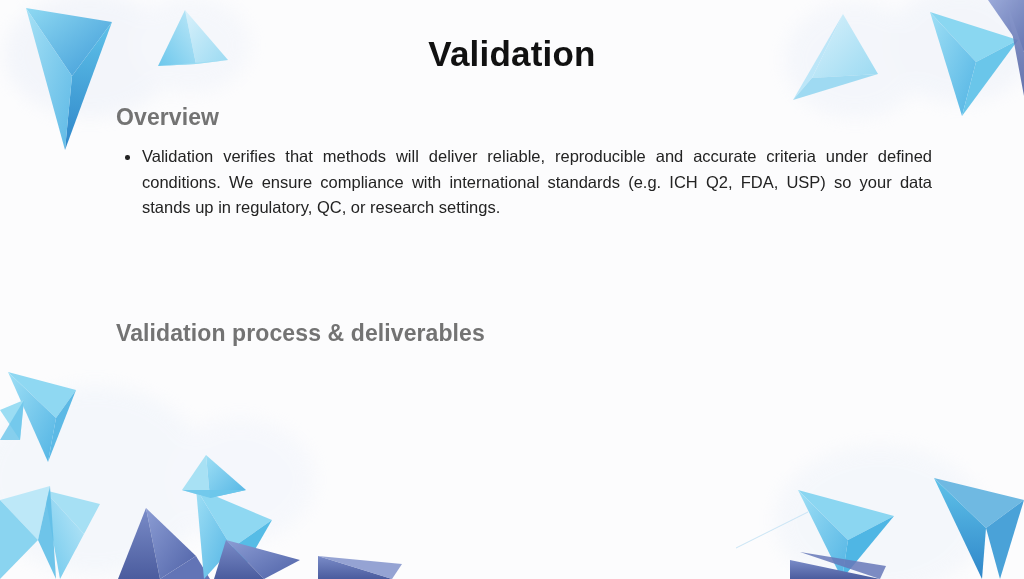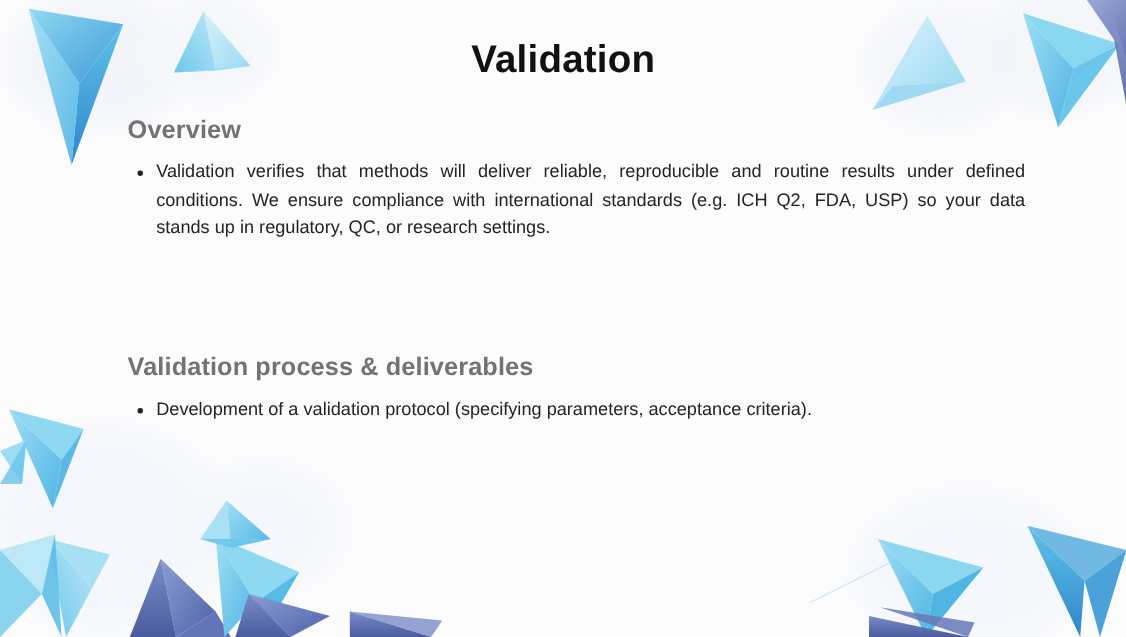--- a/index.html
+++ b/index.html
@@ -245,25 +245,24 @@
     <path d="M736,548 L808,512" stroke="#BFE0F3" stroke-width="1" fill="none" opacity="0.85"></path>
   </svg>
 
   <div class="content">
 
     <div class="slide-title">Validation</div>
 
     <div class="section section-overview">
       <div class="section-heading">Overview</div>
       <ul class="bullets">
-        <li class="justify para-overview">Validation verifies that methods will deliver reliable, reproducible and routine results under defined conditions. We ensure compliance with international standards (e.g. ICH Q2, FDA, USP) so your data stands up in regulatory, QC, or research settings.</li>
+        <li class="justify para-overview">Validation verifies that methods will deliver reliable, reproducible and accurate criteria under defined conditions. We ensure compliance with international standards (e.g. ICH Q2, FDA, USP) so your data stands up in regulatory, QC, or research settings.</li>
       </ul>
     </div>
 
     <div class="section section-process">
       <div class="section-heading">Validation process &amp; deliverables</div>
       <ul class="bullets">
-        <li>Development of a validation protocol (specifying parameters, acceptance criteria).</li>
       </ul>
     </div>
 
   </div>
 </div>
 
 </body></html>

